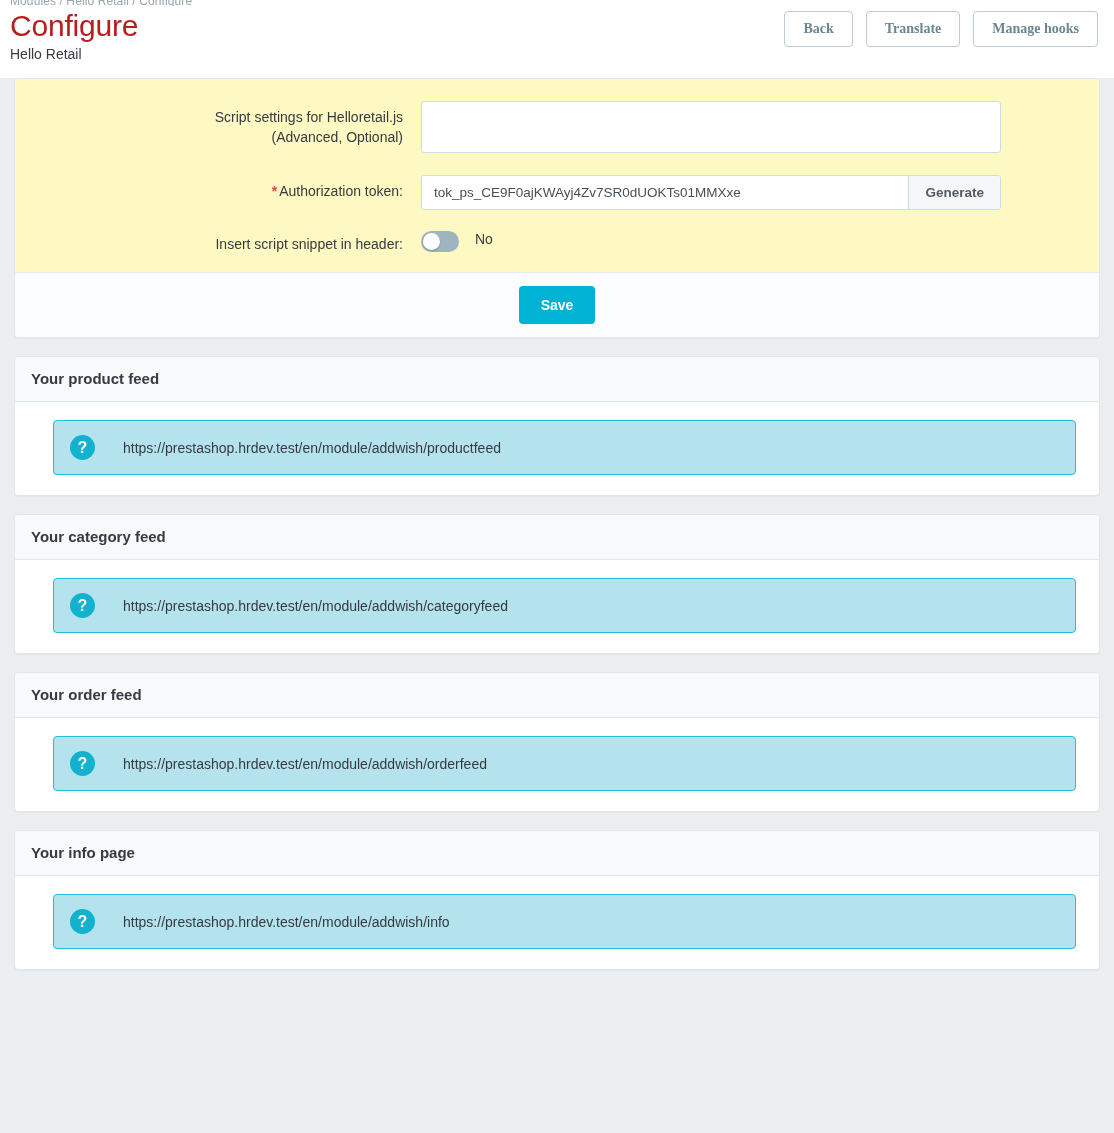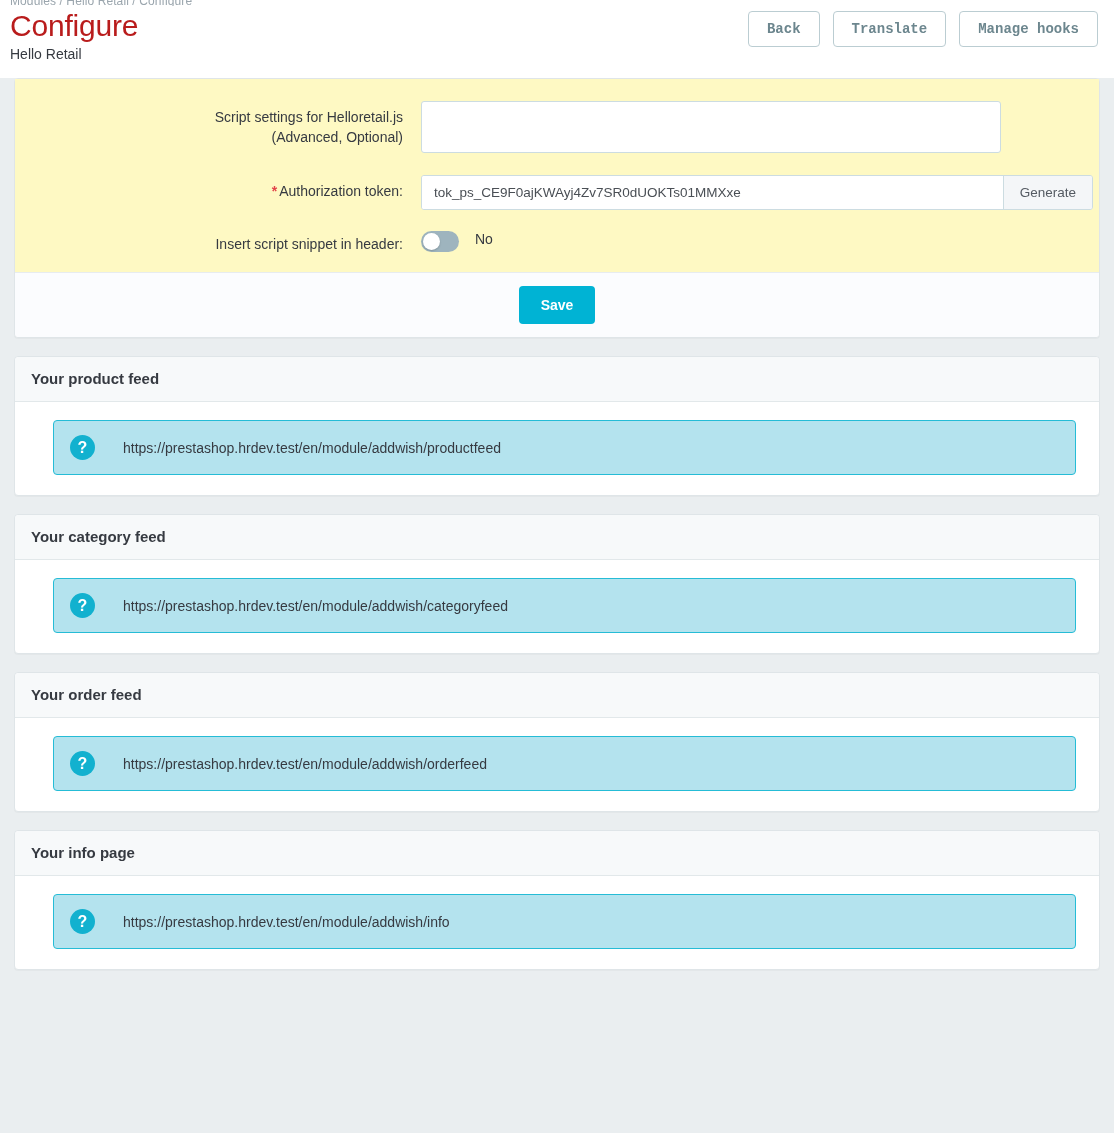--- a/index.html
+++ b/index.html
@@ -67,21 +67,21 @@
   .hbtn {
     background: #ffffff;
     border: 1px solid #bbcdd2;
     border-radius: 4px;
     color: #6c868e;
     font-size: 14px;
     font-weight: 600;
     padding: 9px 18px;
     line-height: 16px;
     cursor: pointer;
-    font-family: Liberation Mono, monospace;
+    font-family: Liberation Serif, serif;
     white-space: nowrap;
   }
 
   
   .panel {
     background: #ffffff;
     border: 1px solid #dfe5e8;
     border-radius: 4px;
     margin: 0 14px 18px 14px;
     box-shadow: 0 1px 1px rgba(0,0,0,.03);
@@ -141,21 +141,21 @@
     font-size: 14px;
     color: #363a41;
     font-family: "Liberation Sans", sans-serif;
     resize: none;
     outline: none;
     background: #fff;
   }
 
   .input-group {
     display: flex;
-    width: 672px;
+    width: 580px;
     border: 1px solid #ccdce1;
     border-radius: 3px;
     overflow: hidden;
     background: #fff;
   }
   .input-group input {
     flex: 1;
     border: 0;
     outline: none;
     padding: 9px 12px;
@@ -164,21 +164,21 @@
     font-family: "Liberation Sans", sans-serif;
     background: #fff;
     min-width: 0;
   }
   .input-group-btn {
     background: #f4f6f8;
     border: 0;
     border-left: 1px solid #ccdce1;
     padding: 9px 16px;
     font-size: 13.5px;
-    font-weight: 400;
+    font-weight: 700;
     color: #545a62;
     cursor: pointer;
     font-family: "Liberation Sans", sans-serif;
     white-space: nowrap;
   }
 
   
   .toggle-wrap {
     display: flex;
     align-items: flex-start;

